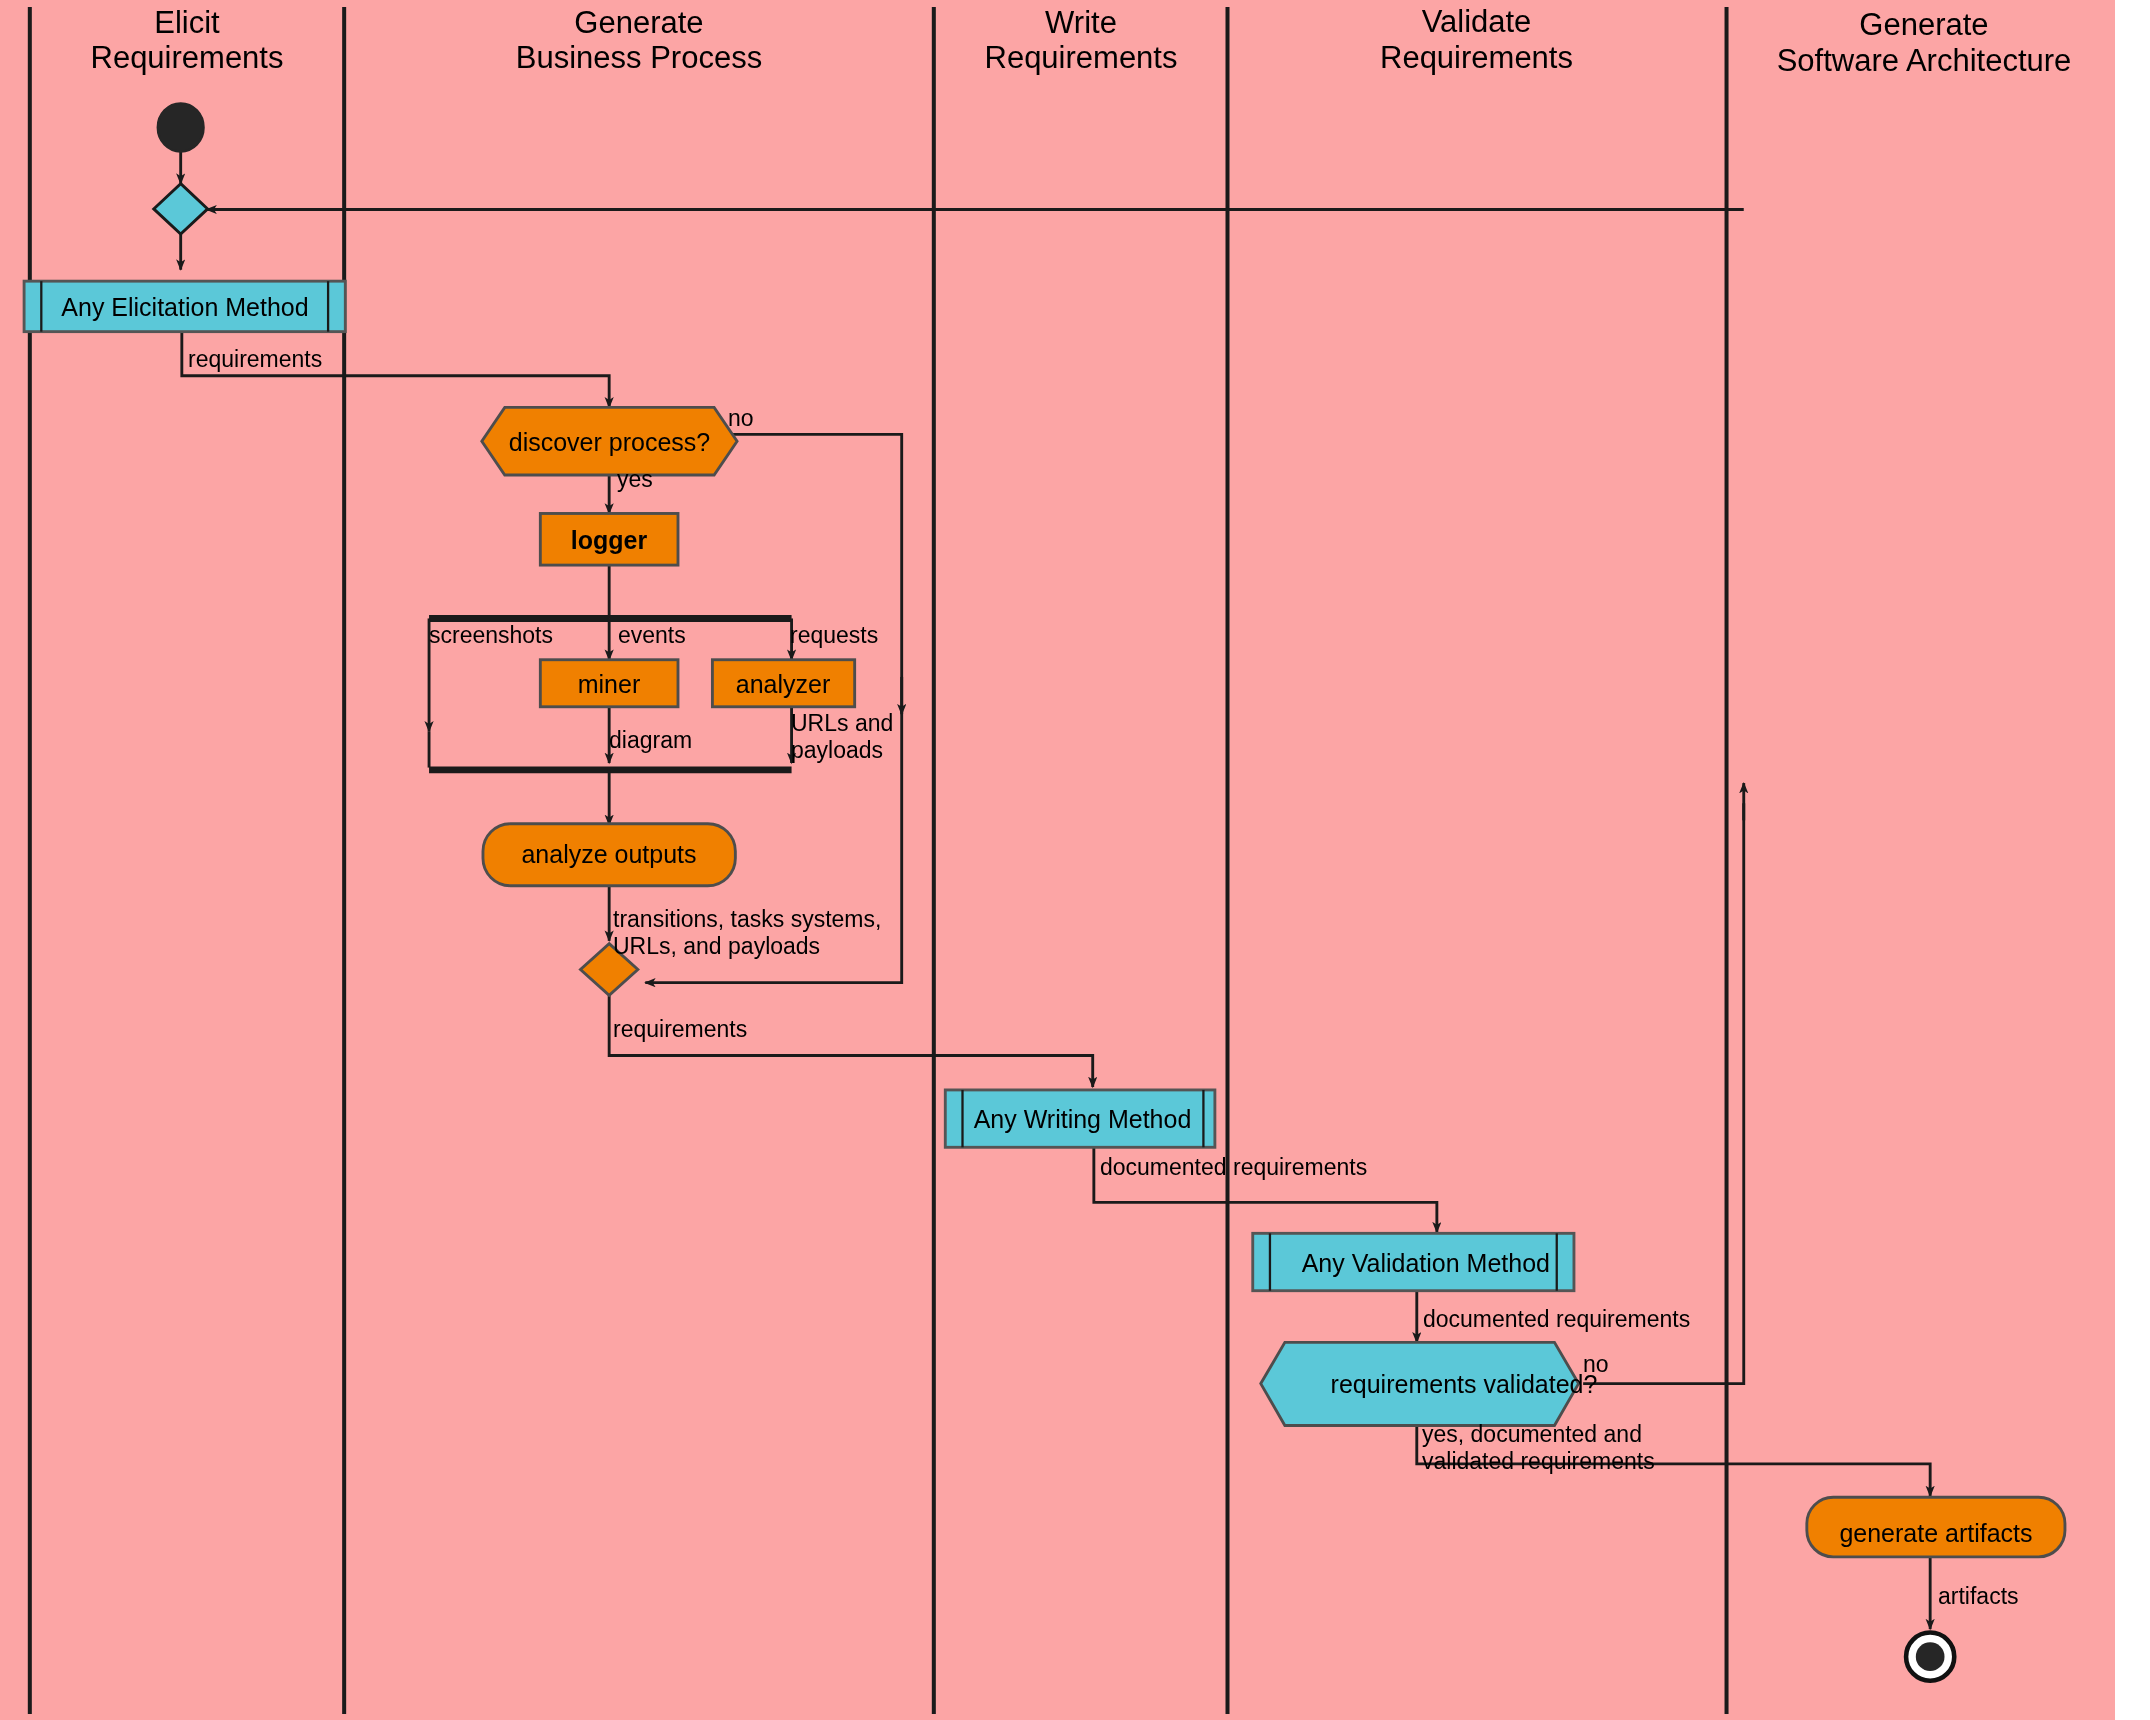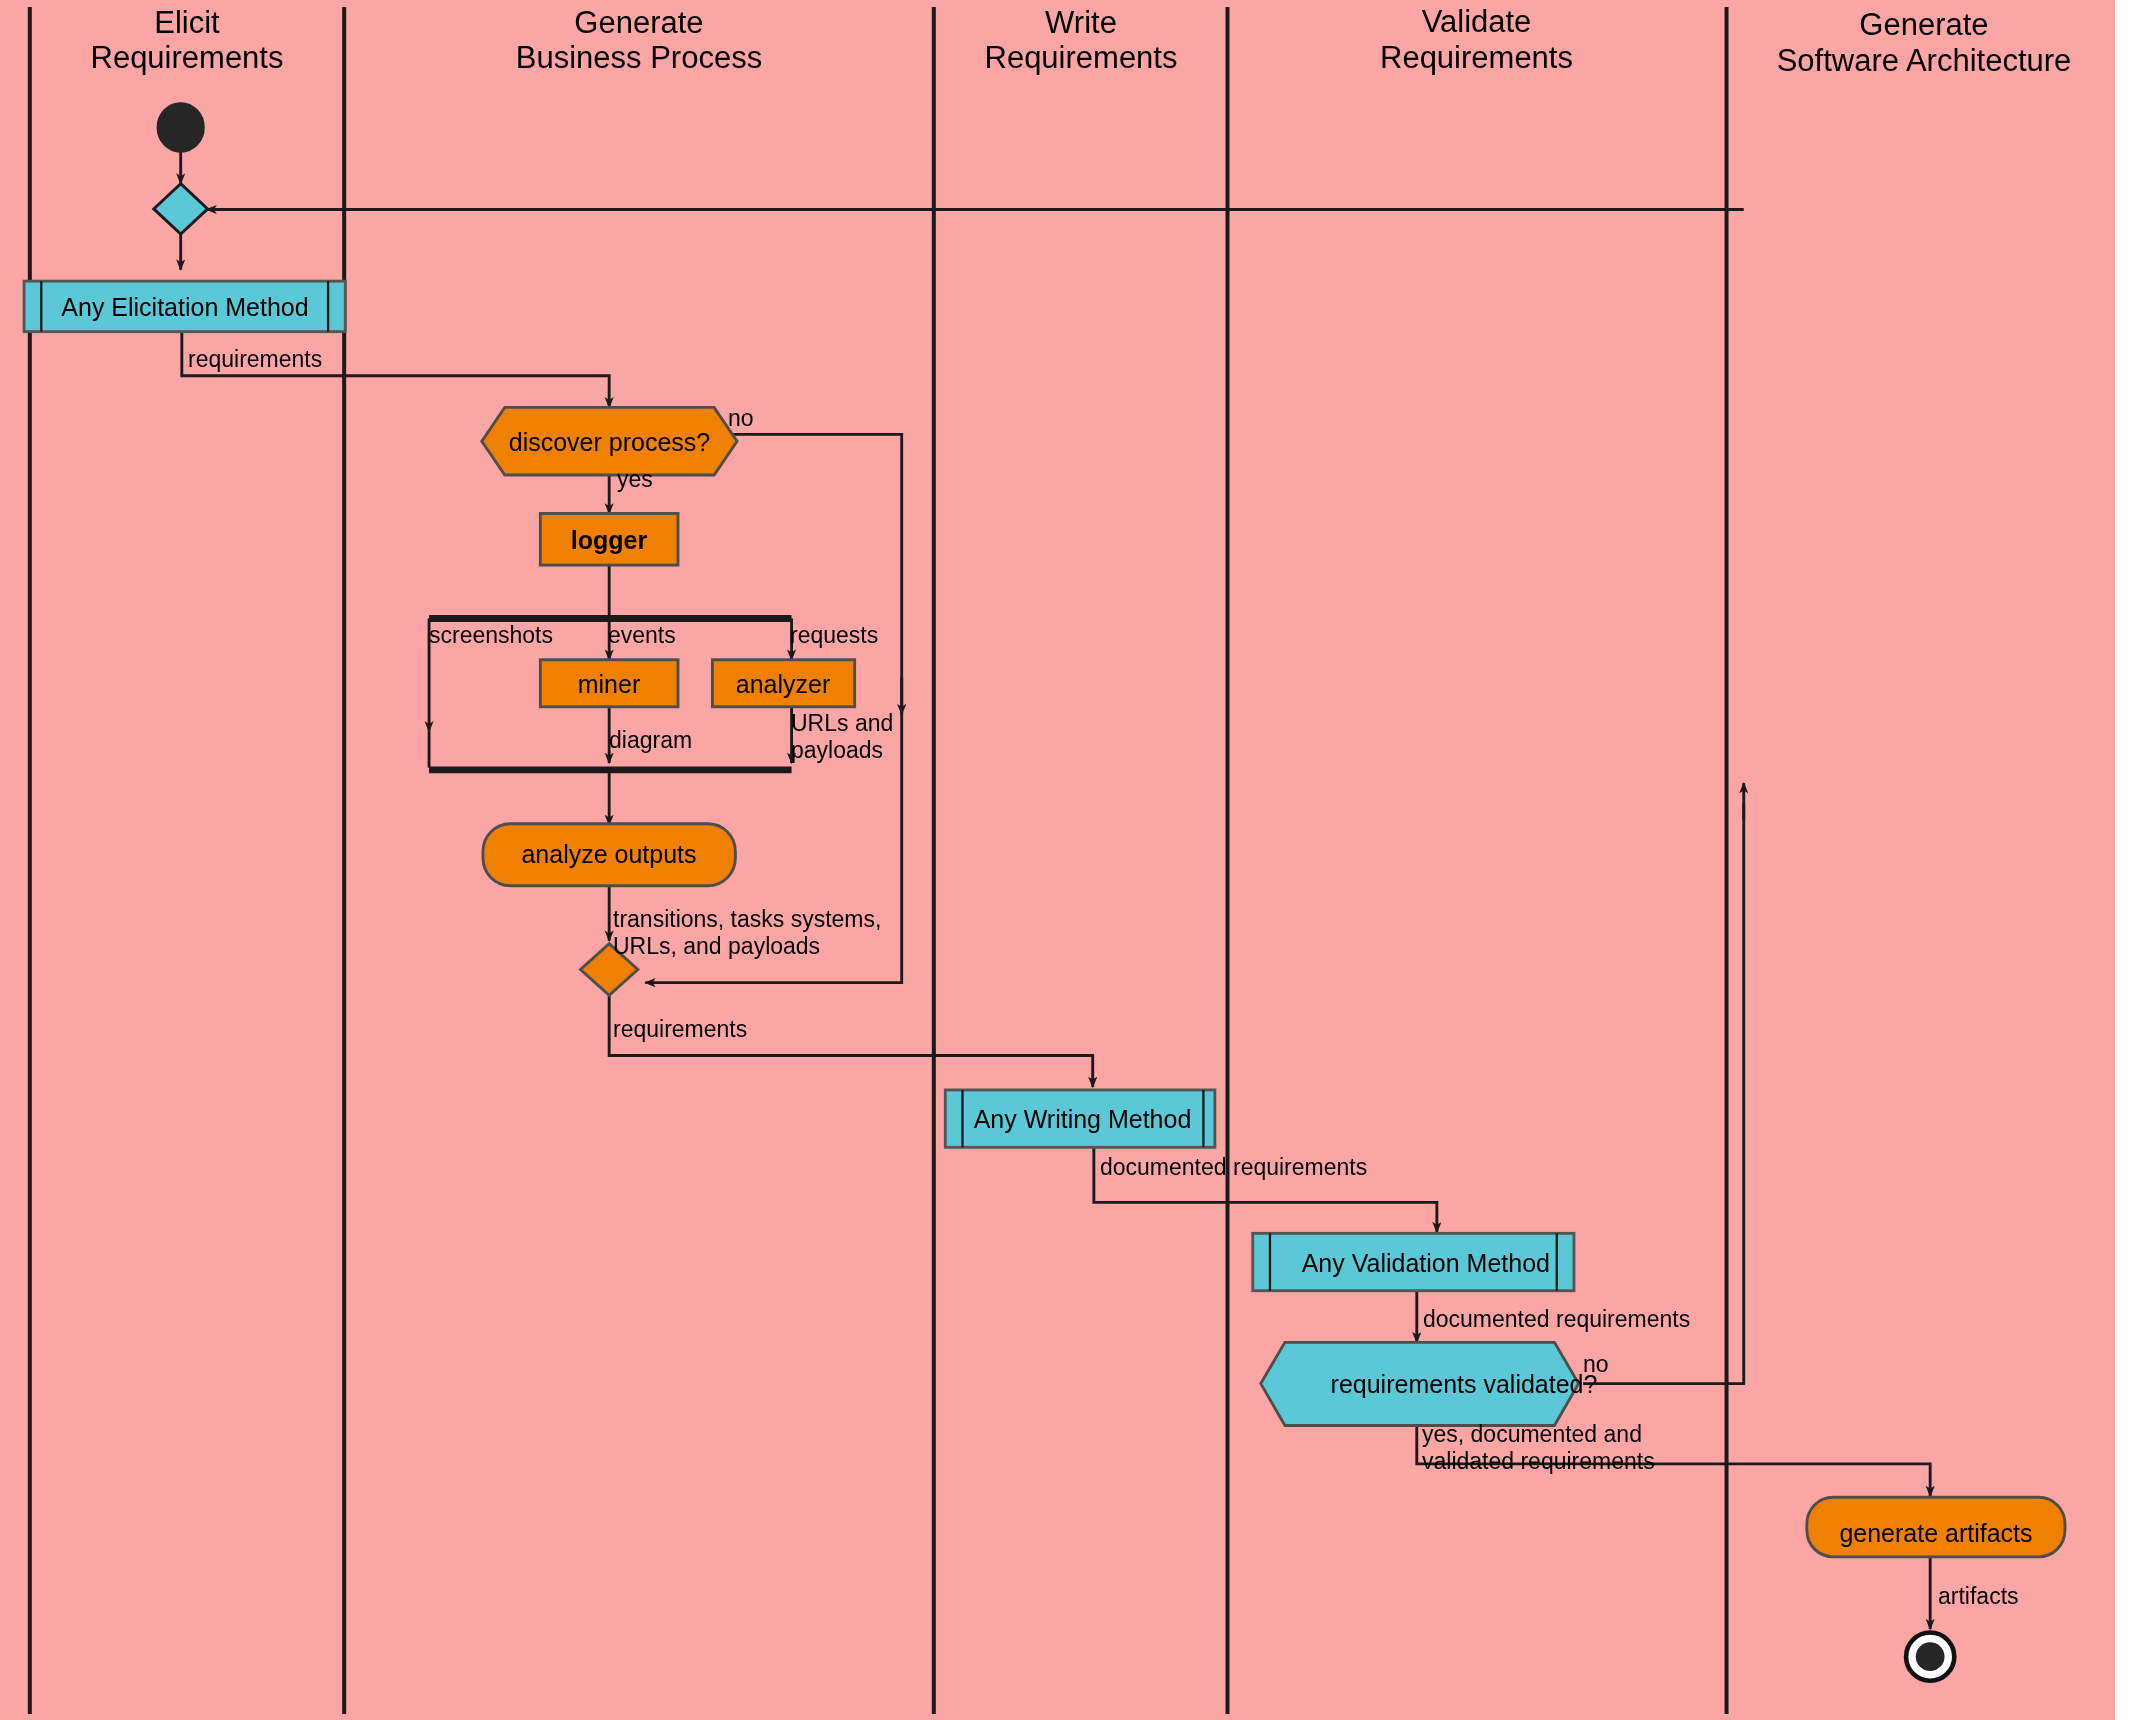--- a/index.html
+++ b/index.html
@@ -209,21 +209,21 @@
   <div class="node-label" style="left:1807px;top:1513px;width:258px;text-align:center;margin-top:6px;">generate artifacts</div>
 
   <div class="edge-label" style="left:188px;top:346px;">requirements</div>
 
   <div class="edge-label" style="left:728px;top:405px;">no</div>
 
   <div class="edge-label" style="left:617px;top:466px;">yes</div>
 
   <div class="edge-label" style="left:429px;top:622px;">screenshots</div>
 
-  <div class="edge-label" style="left:608px;top:622px;">events</div>
+  <div class="edge-label" style="left:608px;top:622px;padding-left:10px;">events</div>
 
   <div class="edge-label" style="left:790px;top:622px;">requests</div>
 
   <div class="edge-label" style="left:609px;top:727px;">diagram</div>
 
   <div class="edge-label" style="left:791px;top:710px;">URLs and
 payloads</div>
 
   <div class="edge-label" style="left:613px;top:906px;">transitions, tasks systems,
 URLs, and payloads</div>

